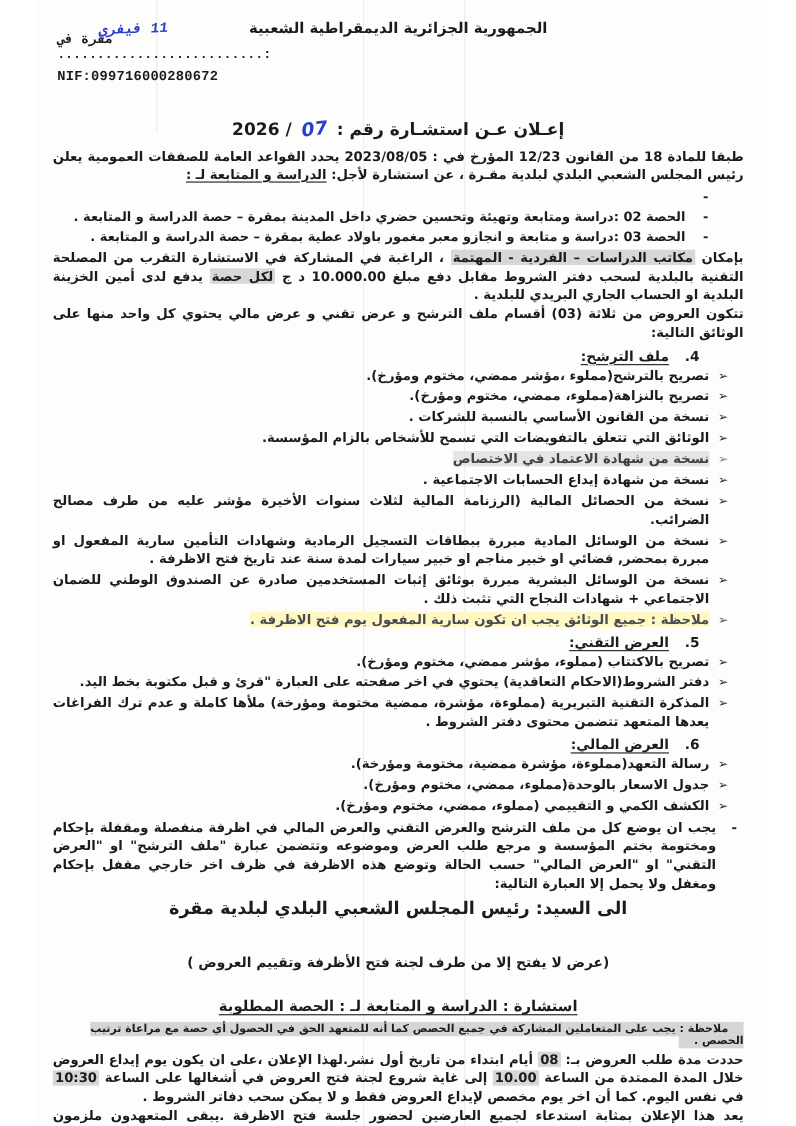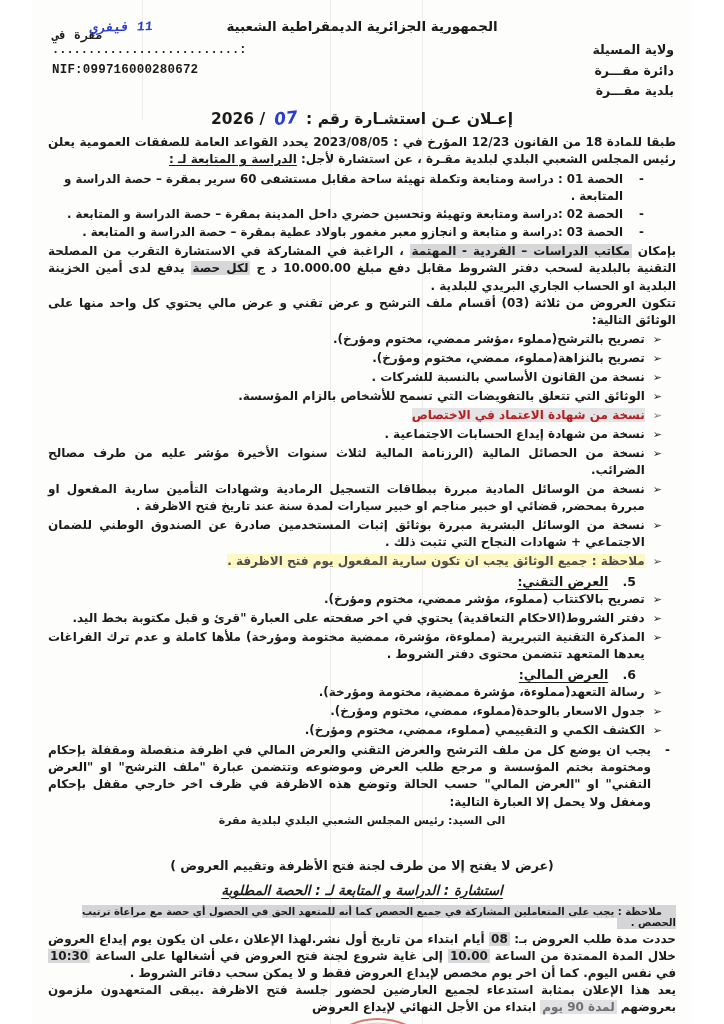--- a/index.html
+++ b/index.html
@@ -36,35 +36,35 @@
   .hl-soft { background:#e2e2e5; color:#6e6e74; padding:0 2px; }
 
   ul { list-style:none; }
   ul.lots { margin:3px 0 2px 0; }
   ul.lots li { display:flex; gap:16px; padding-right:32px; font-size:11.8px; line-height:1.45; margin:1px 0; }
   ul.arrows { margin:1px 0 2px 0; }
   ul.arrows li { display:flex; gap:8px; padding-right:14px; font-size:12px; line-height:1.42; margin:2px 0; }
   ul.arrows li .txt { flex:1; text-align:justify; }
   .arrow-m { font-size:11px; line-height:1.55; }
   li.gray { color:#7a7a80; }
-  li.gray .txt span { background:#e4e4e7; color:#b91c1c; }
+  li.gray .txt span { background:#e4e4e7; color:#404040; }
   li.notel { color:#4a4a4f; }
   li.notel .txt span { background:#fef9c3; }
 
   .sec { margin:4px 40px 2px 0; font-size:12.5px; }
   .sec .num { margin-left:10px; }
   .sec .sec-h { text-decoration:underline; text-underline-offset:3px; }
 
   .env { display:flex; gap:14px; padding-right:6px; margin-top:3px; }
   .env .txt { flex:1; }
 
   .addr { text-align:center; line-height:1.5; margin-top:2px; }
-  .addr .l1 { font-size:11px; }
+  .addr .l1 { font-size:16px; }
   .addr .l2 { font-size:12.5px;margin-top:28px; }
-  .addr .l3 { font-size:13.5px; text-decoration:underline; text-underline-offset:3px; display:inline-block; margin-top:4px;font-style:italic; }
+  .addr .l3 { font-size:13.5px; text-decoration:underline; text-underline-offset:3px; display:inline-block; margin-top:20px; }
 
   .note2 { font-size:10px; margin:4px 0 3px 0; text-align:right; }
   .note2 span { background:#d5d5d8; padding:1px 14px; }
 
   
   .sig-area { position:relative; height:150px; margin-top:4px; }
   .sig-title { position:absolute; left:40px; top:14px; font-size:14px; color:#111; white-space:nowrap; }
   .stamp-text {
     position:absolute; left:44px; top:34px; color:#d9503c; opacity:0.82;
     transform:rotate(-13deg); white-space:nowrap; line-height:1.3;
@@ -80,25 +80,20 @@
 <div class="page">
   <div class="fold f1"></div>
   <div class="fold f2"></div>
   <div class="fold f3"></div>
   <div class="fold f4"></div>
 
   <div class="content">
 
     <div class="header">
       <div class="republic">الجمهورية الجزائرية الديمقراطية الشعبية</div>
-      <div class="admin">
-        <div>ولاية المسيلة</div>
-        <div>دائرة مقـــرة</div>
-        <div>بلدية مقـــرة</div>
-      </div>
       <div class="dateblock">
         <div class="date-line">
           <span>مقرة في :</span><span>..........................</span>
           <span class="hand date-hand">11 فيفري</span>
         </div>
         <div class="nif">NIF:099716000280672</div>
       </div>
     </div>
 
     <div class="title-row">
@@ -108,21 +103,20 @@
     </div>
 
     <p class="body">
       <span>طبقا للمادة 18 من القانون 12/23 المؤرخ في : 2023/08/05 يحدد القواعد العامة للصفقات العمومية يعلن  رئيس المجلس الشعبي البلدي لبلدية مقـرة ، عن استشارة لأجل:</span>
       <span class="u">الدراسة و المتابعة لـ :</span>
     </p>
 
     <ul class="lots">
       <li>
           <span class="dash-m">-</span>
-          <span class="txt">الحصة 01 : دراسة ومتابعة وتكملة تهيئة ساحة مقابل مستشفى 60 سرير بمقرة – حصة الدراسة و المتابعة .</span>
         </li>
       <li>
           <span class="dash-m">-</span>
           <span class="txt">الحصة 02 :دراسة ومتابعة وتهيئة وتحسين حضري داخل المدينة بمقرة – حصة الدراسة و المتابعة .</span>
         </li>
       <li>
           <span class="dash-m">-</span>
           <span class="txt">الحصة 03 :دراسة و متابعة و انجازو معبر مغمور باولاد عطية بمقرة – حصة الدراسة و المتابعة .</span>
         </li>
     </ul>
@@ -130,20 +124,24 @@
     <p class="body">
       <span>بإمكان</span>
       <span class="hl">مكاتب الدراسات – الفردية - المهتمة</span>
       <span>، الراغبة في المشاركة في الاستشارة التقرب من المصلحة التقنية بالبلدية لسحب دفتر الشروط مقابل دفع مبلغ 10.000.00 د ج</span>
       <span class="hl">لكل حصة</span>
       <span>يدفع لدى أمين الخزينة البلدية او الحساب الجاري البريدي  للبلدية .</span>
     </p>
 
     <p class="body">تتكون العروض من ثلاثة (03) أقسام ملف الترشح و عرض تقني و عرض مالي يحتوي كل واحد منها على الوثائق التالية:</p>
 
+    <div class="sec">
+      <span class="num">4.</span>
+      <span class="sec-h">ملف الترشح:</span>
+    </div>
     <ul class="arrows">
       <li>
           <span class="arrow-m">➢</span>
           <span class="txt">تصريح بالترشح(مملوء ،مؤشر ممضي، مختوم ومؤرخ).</span>
         </li>
       <li>
           <span class="arrow-m">➢</span>
           <span class="txt">تصريح بالنزاهة(مملوء، ممضي، مختوم ومؤرخ).</span>
         </li>
       <li>

